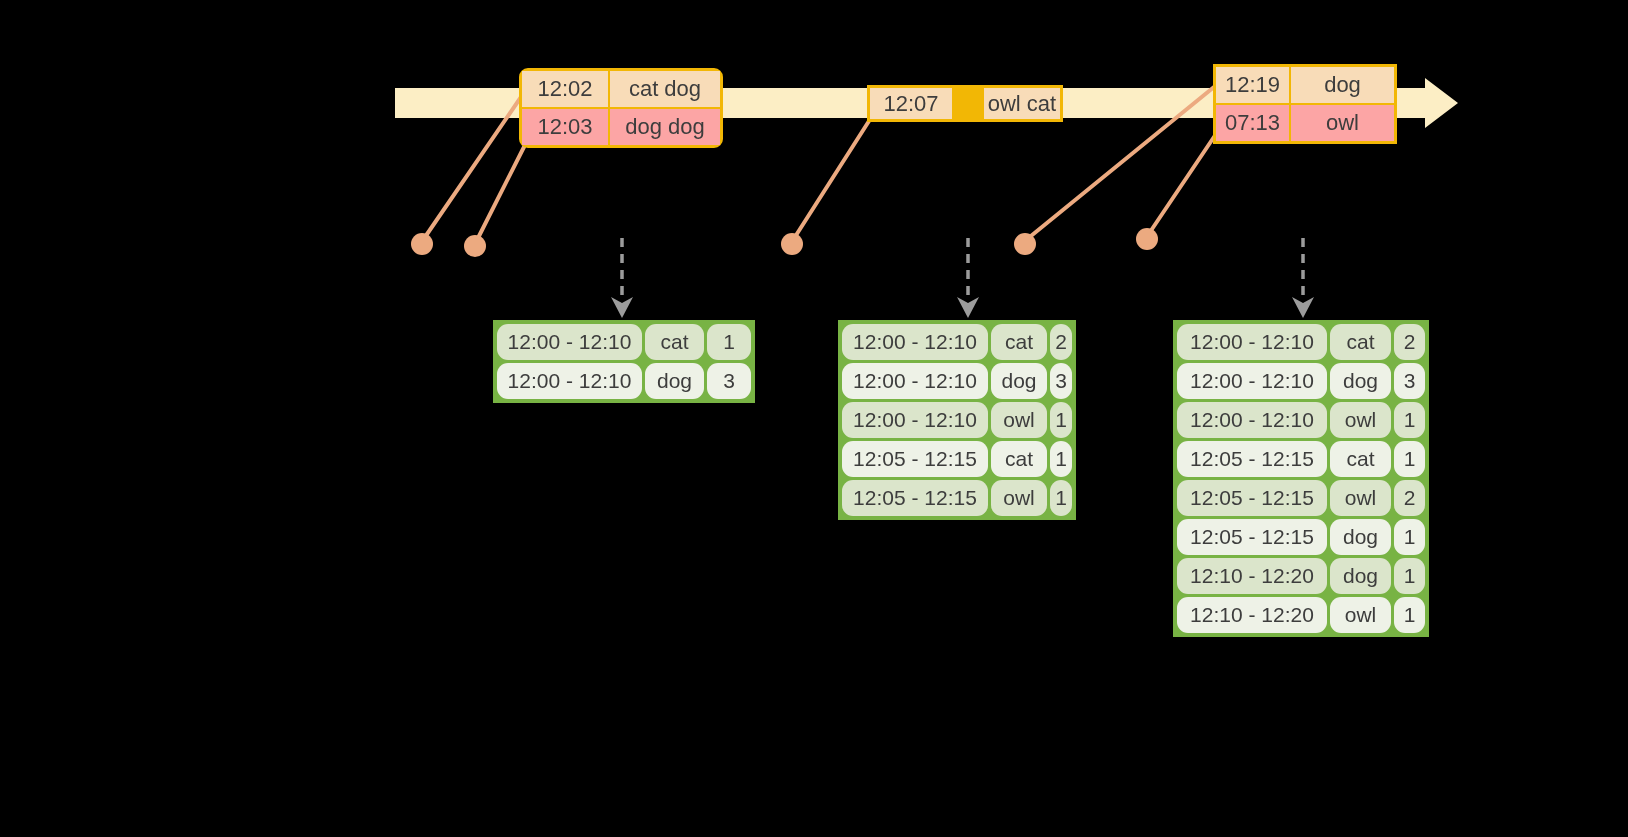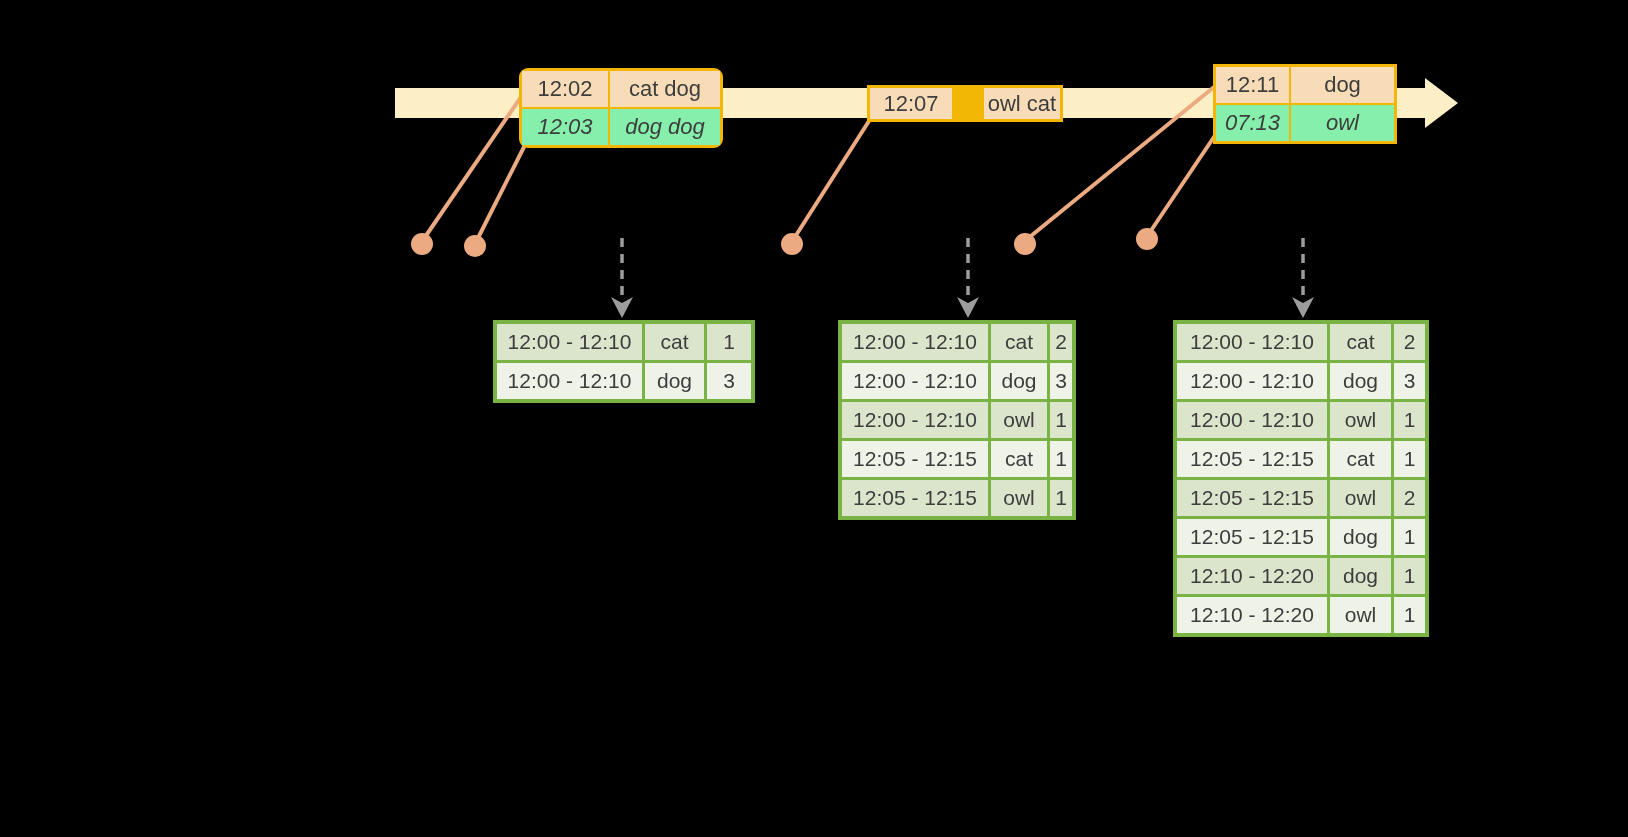--- a/index.html
+++ b/index.html
@@ -6,28 +6,28 @@
   .stage{
     position:relative;width:1628px;height:837px;background:#000;
     overflow:hidden;font-family:"Liberation Sans",sans-serif;
   }
   svg.layer{position:absolute;left:0;top:0;}
 
   
   .etbl{position:absolute;display:grid;gap:2px;background:#f2b705;border:3px solid #f2b705;}
   .etbl .c{display:flex;align-items:center;justify-content:center;color:#3d3d3d;font-size:22px;}
   .e-dark{background:#f8dcb8;}
-  .e-light{background:#86efac;font-style:italic;}
+  .e-light{background:#fca5a5;}
   #etbl1{left:519px;top:68px;grid-template-columns:86px 110px;grid-auto-rows:36px;border-radius:9px;}
   #etbl2{left:867px;top:85px;grid-template-columns:82px 76px;grid-auto-rows:31px;gap:32px;}
   #etbl3{left:1213px;top:64px;grid-template-columns:73px 103px;grid-auto-rows:36px;}
 
   
   .rtbl{position:absolute;display:grid;gap:3px;background:#78b344;border:4px solid #78b344;}
-  .rtbl .c{display:flex;align-items:center;justify-content:center;color:#3d3d3d;font-size:21px;}
+  .rtbl .c{display:flex;align-items:center;justify-content:center;color:#3d3d3d;font-size:21px;border-radius:11px;}
   .g-dark{background:#dbe5cb;}
   .g-light{background:#eef2e7;}
   #rtbl1{left:493px;top:320px;grid-template-columns:145px 59px 44px;grid-auto-rows:36px;}
   #rtbl2{left:838px;top:320px;grid-template-columns:146px 56px 22px;grid-auto-rows:36px;}
   #rtbl3{left:1173px;top:320px;grid-template-columns:150px 61px 31px;grid-auto-rows:36px;}
 </style>
 </head>
 <body>
 
 <div class="stage">
@@ -64,21 +64,21 @@
     <div class="c e-light">12:03</div>
     <div class="c e-light">dog dog</div>
   </div>
 
   <div class="etbl" id="etbl2">
     <div class="c e-dark">12:07</div>
     <div class="c e-dark">owl cat</div>
   </div>
 
   <div class="etbl" id="etbl3">
-    <div class="c e-dark">12:11</div>
+    <div class="c e-dark">12:19</div>
     <div class="c e-dark">dog</div>
     <div class="c e-light">07:13</div>
     <div class="c e-light">owl</div>
   </div>
 
   <div class="rtbl" id="rtbl1">
     <div class="c g-dark">12:00 - 12:10</div>
     <div class="c g-dark">cat</div>
     <div class="c g-dark">1</div>
     <div class="c g-light">12:00 - 12:10</div>

